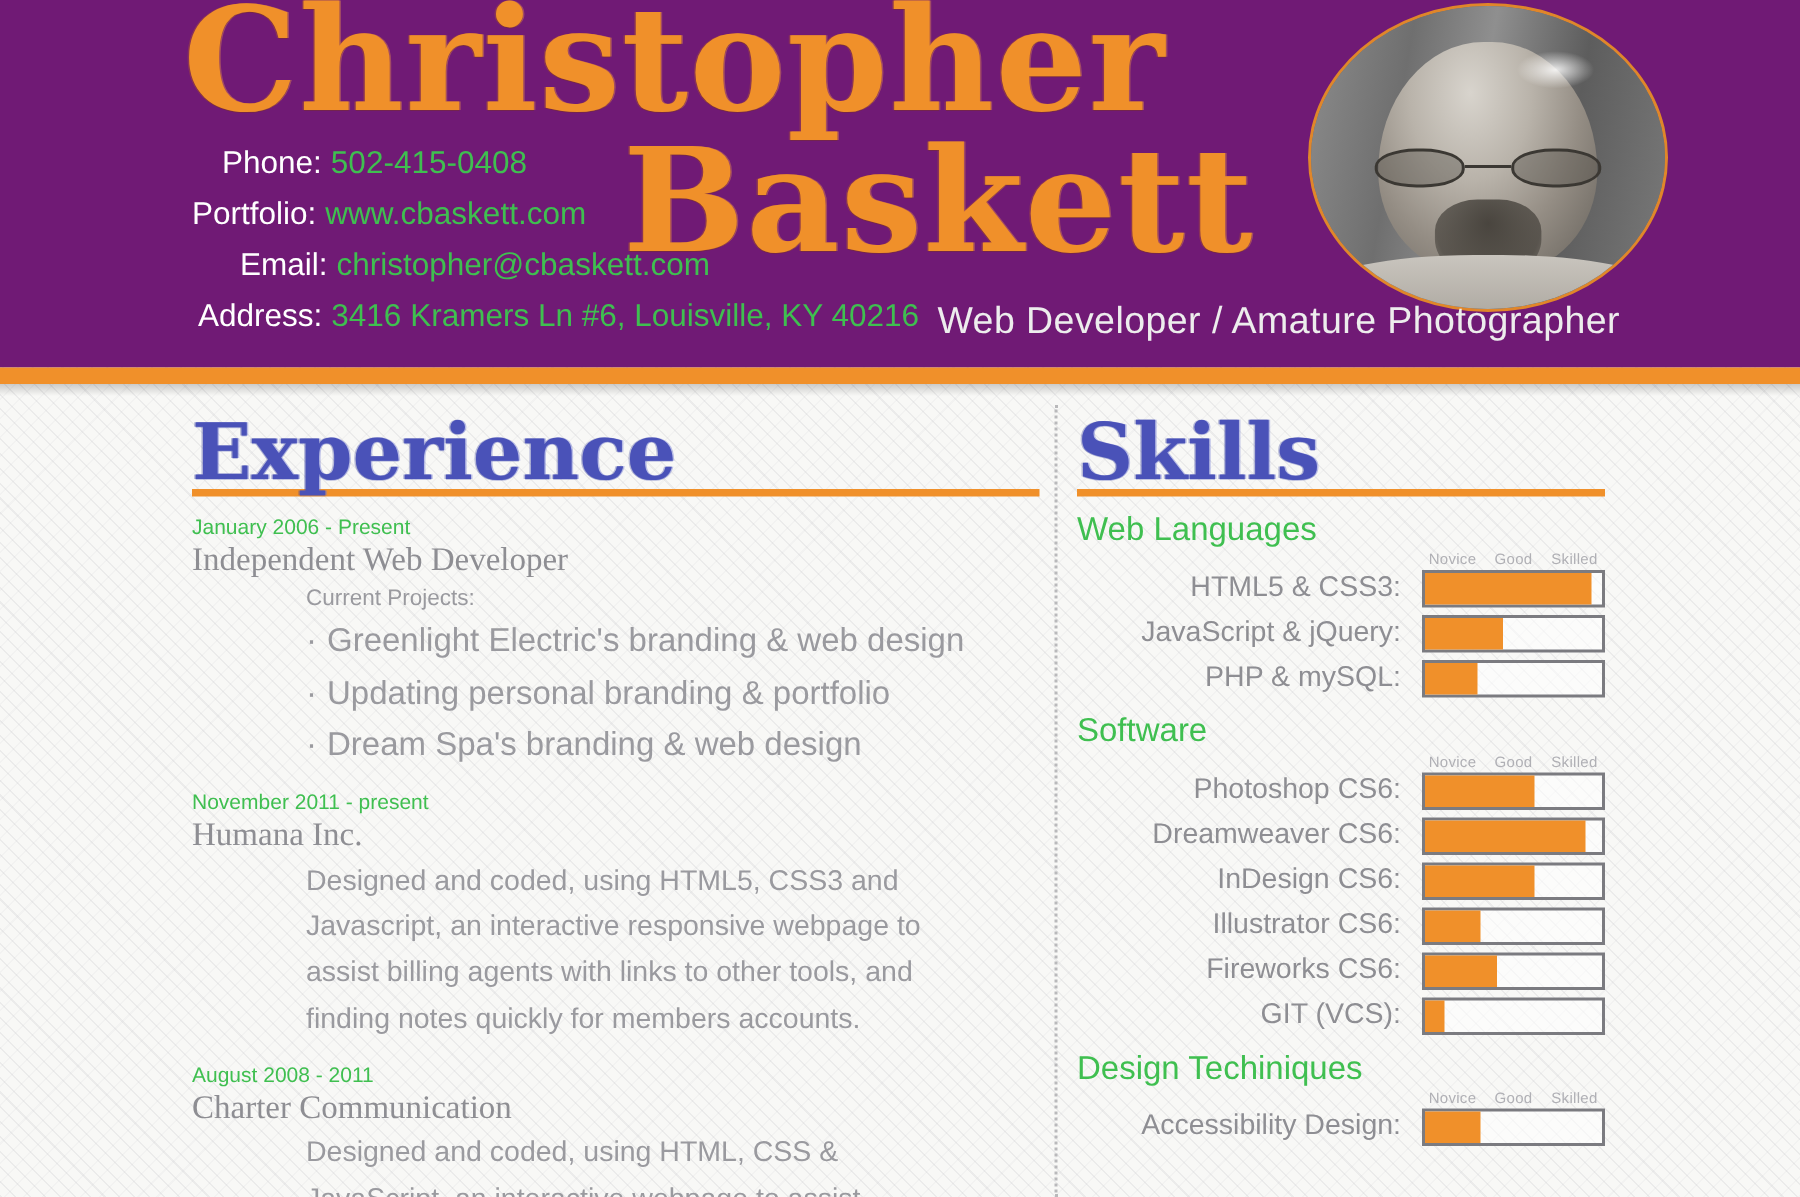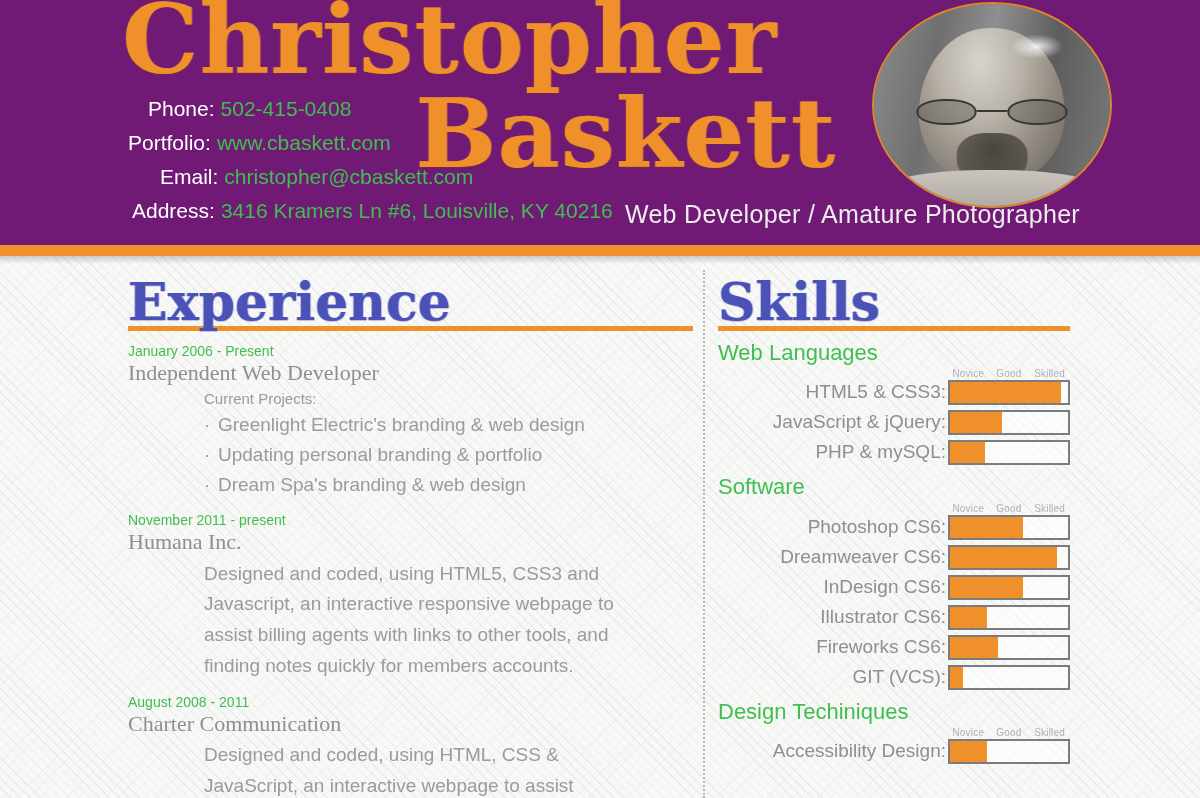--- a/index.html
+++ b/index.html
@@ -274,21 +274,21 @@
     margin-top: 3px;
     padding-left: 76px;
   }
   .exp-bullets {
     list-style: none;
     padding-left: 76px;
     margin-top: 1px;
   }
   .exp-bullets li {
     color: #9a9a9f;
-    font-size: 19px;
+    font-size: 22px;
     line-height: 1.58;
     position: relative;
     padding-left: 14px;
   }
   .exp-bullets li::before {
     content: "\00B7";
     position: absolute;
     left: 0;
     color: #9a9a9f;
   }
@@ -331,21 +331,21 @@
     display: flex;
     align-items: center;
     justify-content: flex-end;
     margin-bottom: 5px;
   }
   .skill-label {
     color: #8e8e93;
     font-size: 19px;
     text-align: right;
     white-space: nowrap;
-    margin-right: 2px;
+    margin-right: 14px;
     line-height: 1.1;
   }
   .bar {
     width: 122px;
     height: 25px;
     border: 2px solid #7b7b80;
     background: rgba(255,255,255,0.55);
     position: relative;
     flex: 0 0 auto;
   }

